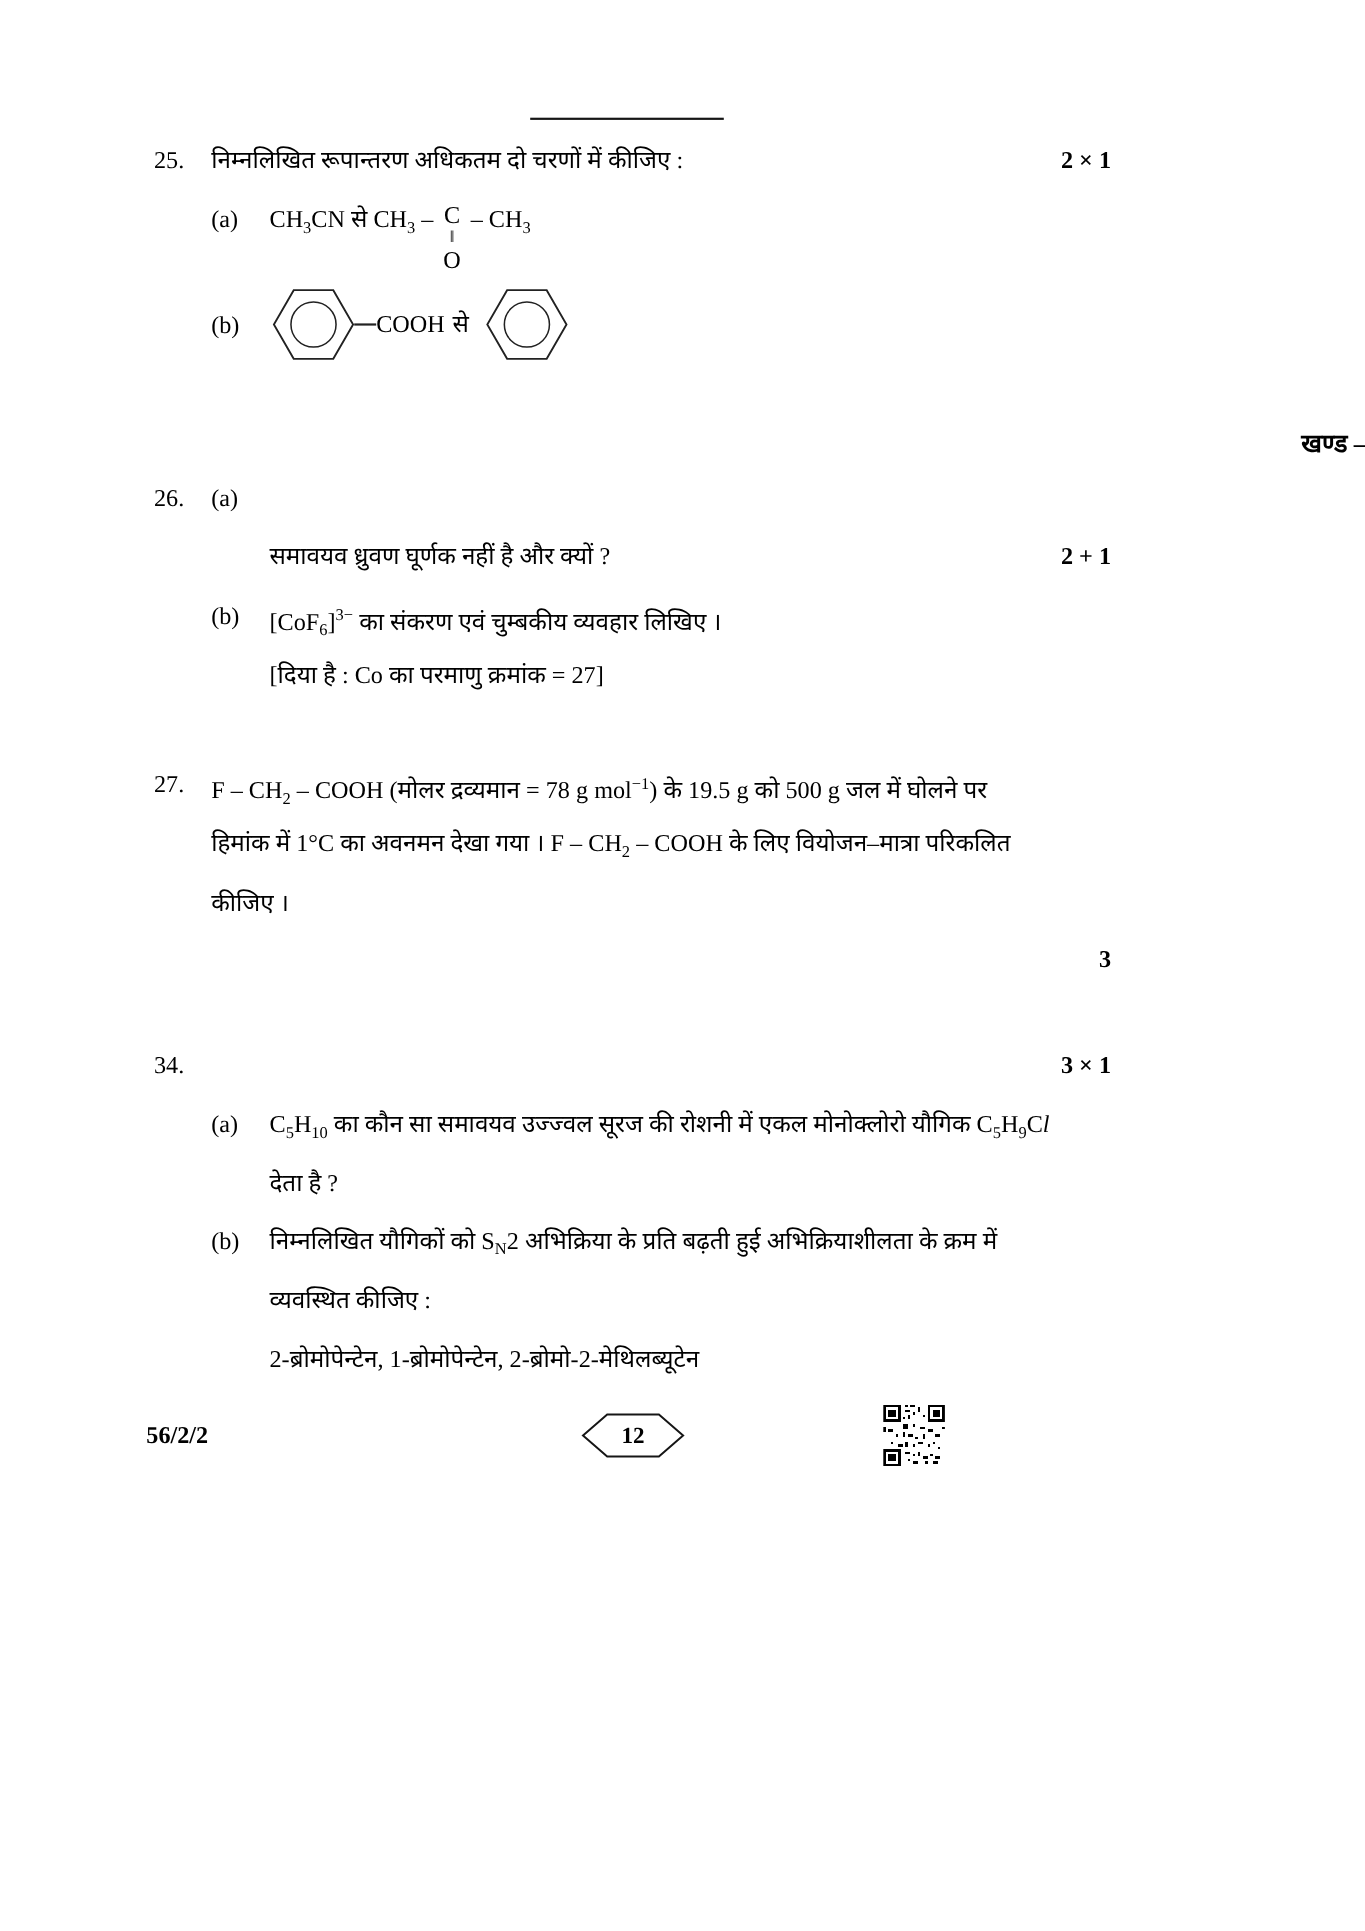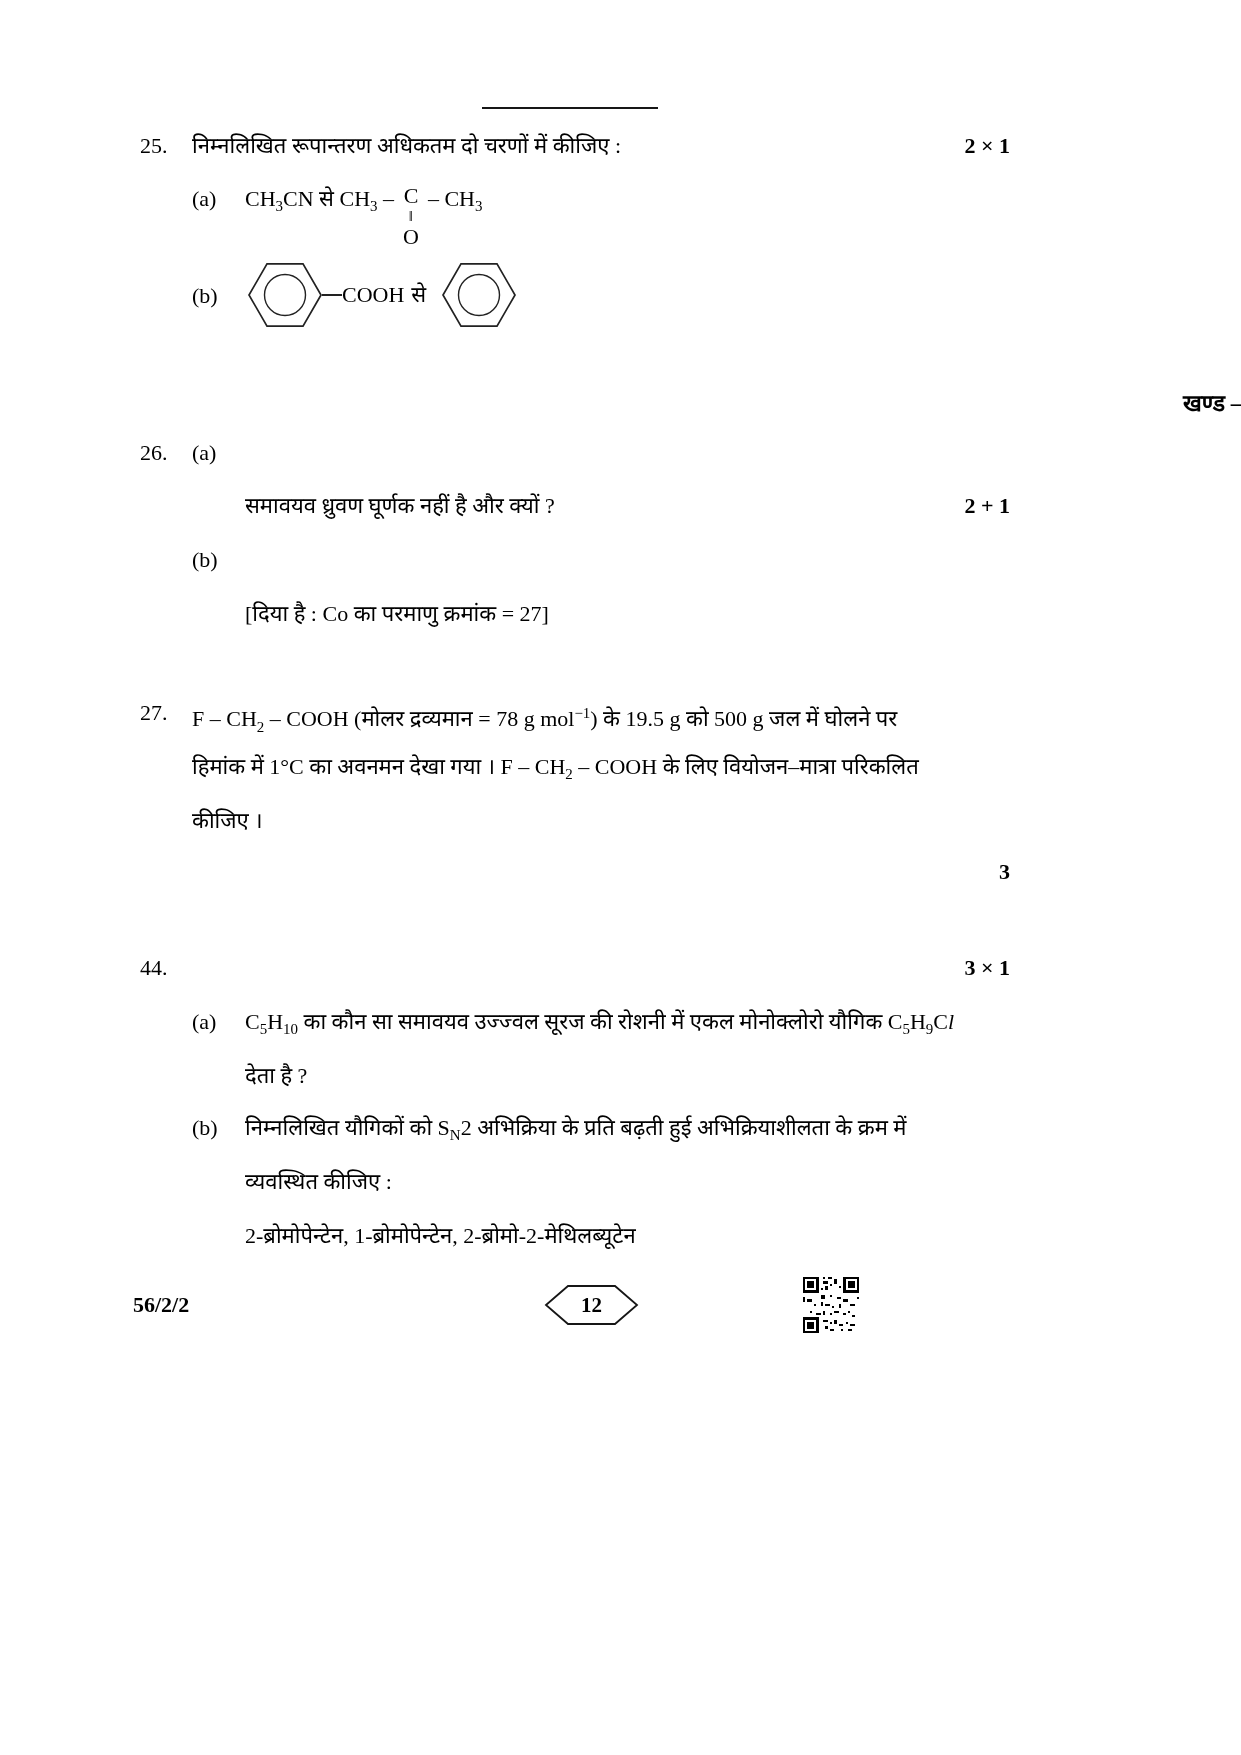--- a/index.html
+++ b/index.html
@@ -35,21 +35,21 @@
     display:inline-flex; flex-direction:column; align-items:center;
     margin:0 9px; line-height:24px;
   }
   .vstack .dbond { font-size:15px; line-height:17px; }
   .benzene-row { display:flex; align-items:center; }
   .bond-line { width:20px; height:2px; background:#222; margin-left:-2px; }
   .cooh-label { margin-right:7px; }
   .connector { margin-right:12px; }
   .ring2 { margin-left:2px; }
   .footer-code { position:absolute; left:113px; top:1292px; font-weight:bold; }
-  .page-hex-wrap { position:absolute; left:524px; top:1283px; width:95px; height:44px; }
+  .page-hex-wrap { position:absolute; left:508px; top:1283px; width:95px; height:44px; }
   .page-hex-wrap .page-num {
     position:absolute; inset:0; display:flex; align-items:center; justify-content:center;
     font-weight:bold; font-size:21px;
   }
   .qr-wrap { position:absolute; left:783px; top:1277px; width:56px; height:56px; }
 </style>
 </head>
 <body>
 
 <div class="page">
@@ -87,29 +87,30 @@
   </div>
 
   <div class="section-heading">खण्ड – ग</div>
 
   <span class="abs q-num" style="top:438px">26.</span>
   <span class="abs part-label" style="top:438px">(a)</span>
   <span class="abs part-text" style="top:491px">समावयव ध्रुवण घूर्णक नहीं है और क्यों ?</span>
   <span class="abs marks" style="top:491px">2 + 1</span>
 
   <span class="abs part-label" style="top:545px">(b)</span>
+  <span class="abs part-text" style="top:545px">[CoF<sub>6</sub>]<sup>3−</sup> का संकरण एवं चुम्बकीय व्यवहार लिखिए ।</span>
   <span class="abs part-text" style="top:599px">[दिया है : Co का परमाणु क्रमांक = 27]</span>
 
   <span class="abs q-num" style="top:698px">27.</span>
   <span class="abs" style="left:172px; top:698px">F – CH<sub>2</sub> – COOH (मोलर द्रव्यमान = 78 g mol<sup>−1</sup>) के 19.5 g को 500 g जल में घोलने पर</span>
   <span class="abs" style="left:172px; top:752px">हिमांक में 1°C का अवनमन देखा गया । F – CH<sub>2</sub> – COOH के लिए वियोजन–मात्रा परिकलित</span>
   <span class="abs" style="left:172px; top:806px">कीजिए ।</span>
   <span class="abs marks" style="top:857px">3</span>
 
-  <span class="abs q-num" style="top:953px">44.</span>
+  <span class="abs q-num" style="top:953px">34.</span>
   <span class="abs marks" style="top:953px">3 × 1</span>
 
   <span class="abs part-label" style="top:1007px">(a)</span>
   <span class="abs part-text" style="top:1007px">C<sub>5</sub>H<sub>10</sub> का कौन सा समावयव उज्ज्वल सूरज की रोशनी में एकल मोनोक्लोरो यौगिक C<sub>5</sub>H<sub>9</sub>C<i>l</i></span>
   <span class="abs part-text" style="top:1061px">देता है ?</span>
 
   <span class="abs part-label" style="top:1113px">(b)</span>
   <span class="abs part-text" style="top:1113px">निम्नलिखित यौगिकों को S<sub>N</sub>2 अभिक्रिया के प्रति बढ़ती हुई अभिक्रियाशीलता के क्रम में</span>
   <span class="abs part-text" style="top:1167px">व्यवस्थित कीजिए :</span>
   <span class="abs part-text" style="top:1221px">2-ब्रोमोपेन्टेन, 1-ब्रोमोपेन्टेन, 2-ब्रोमो-2-मेथिलब्यूटेन</span>

